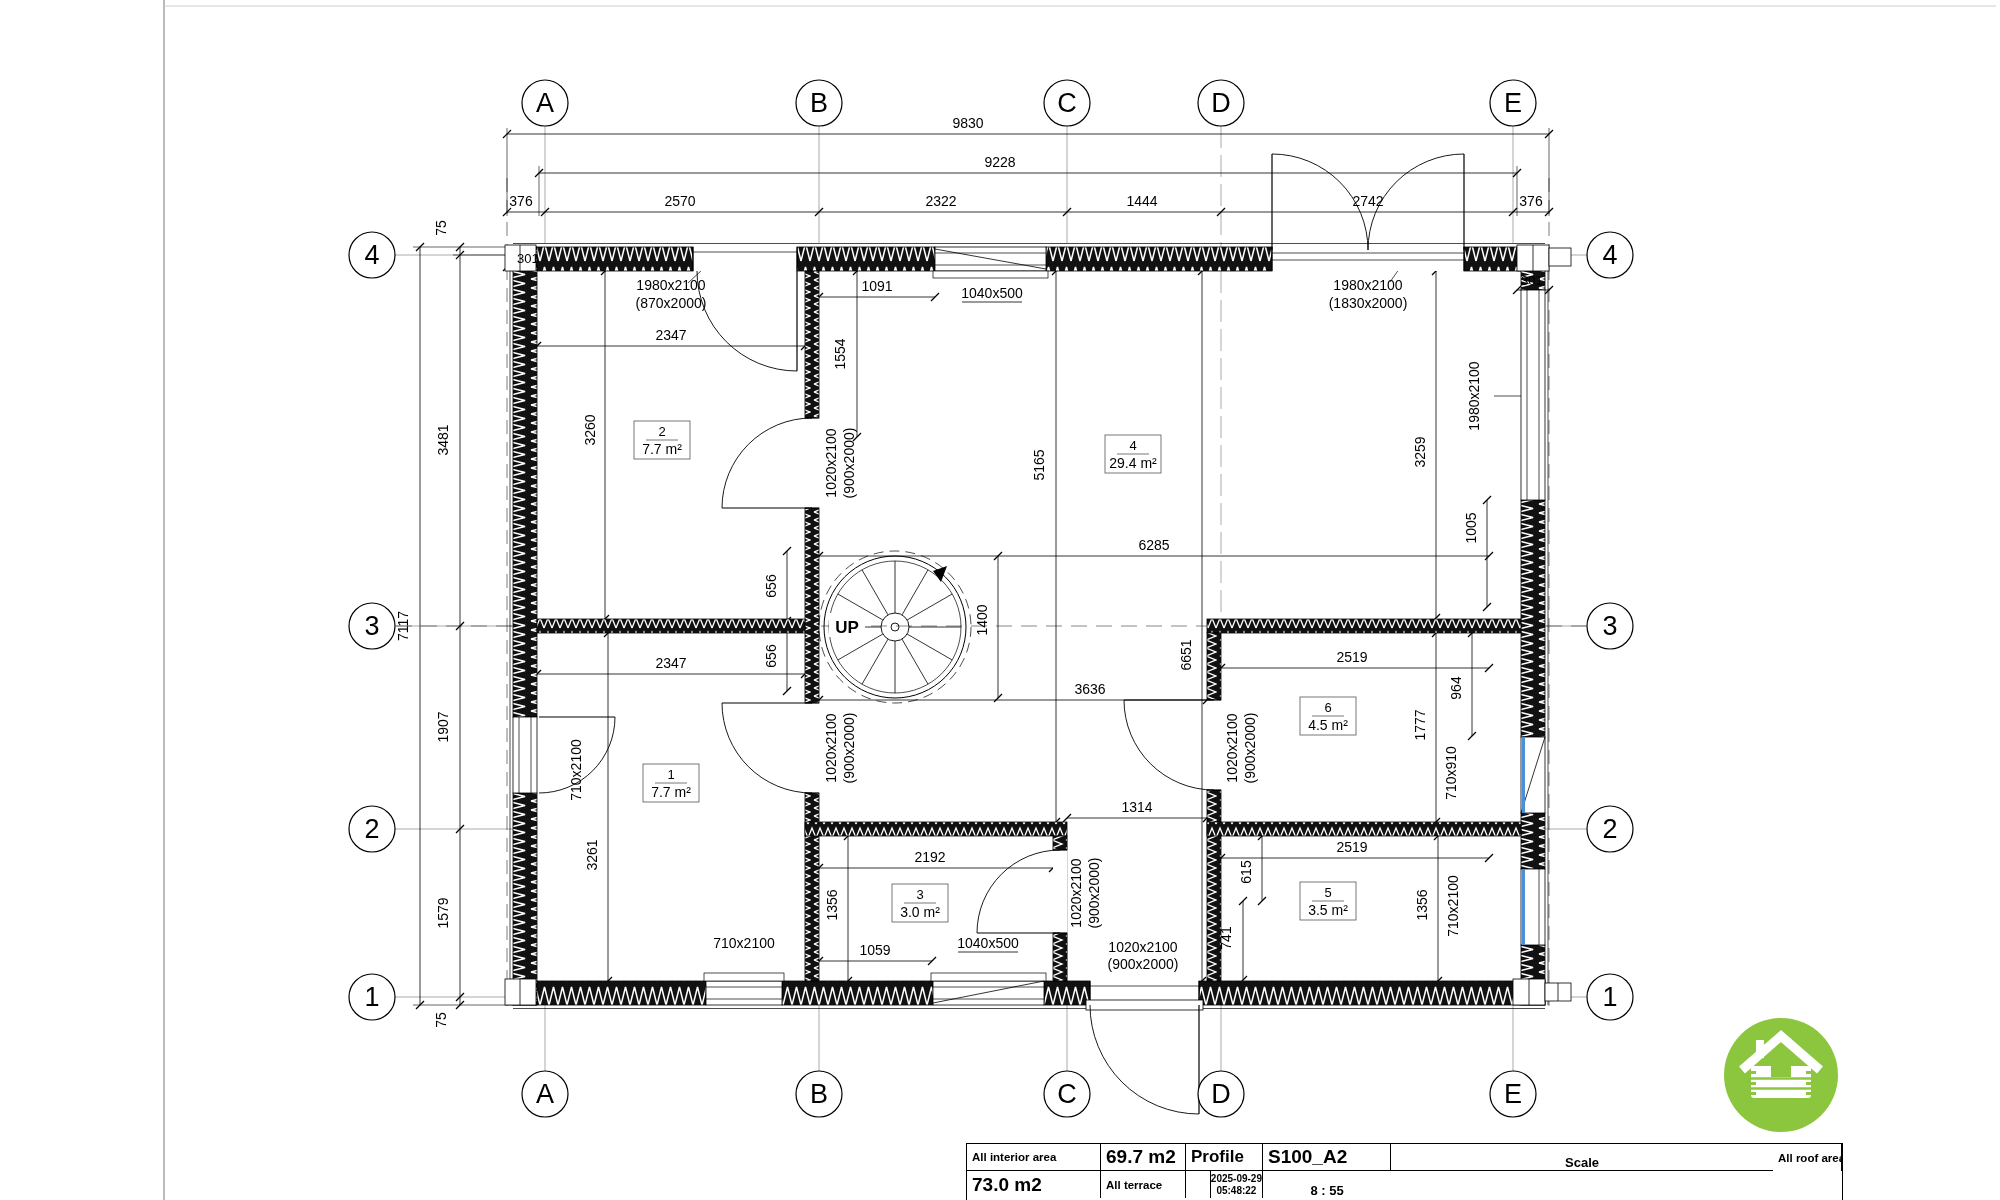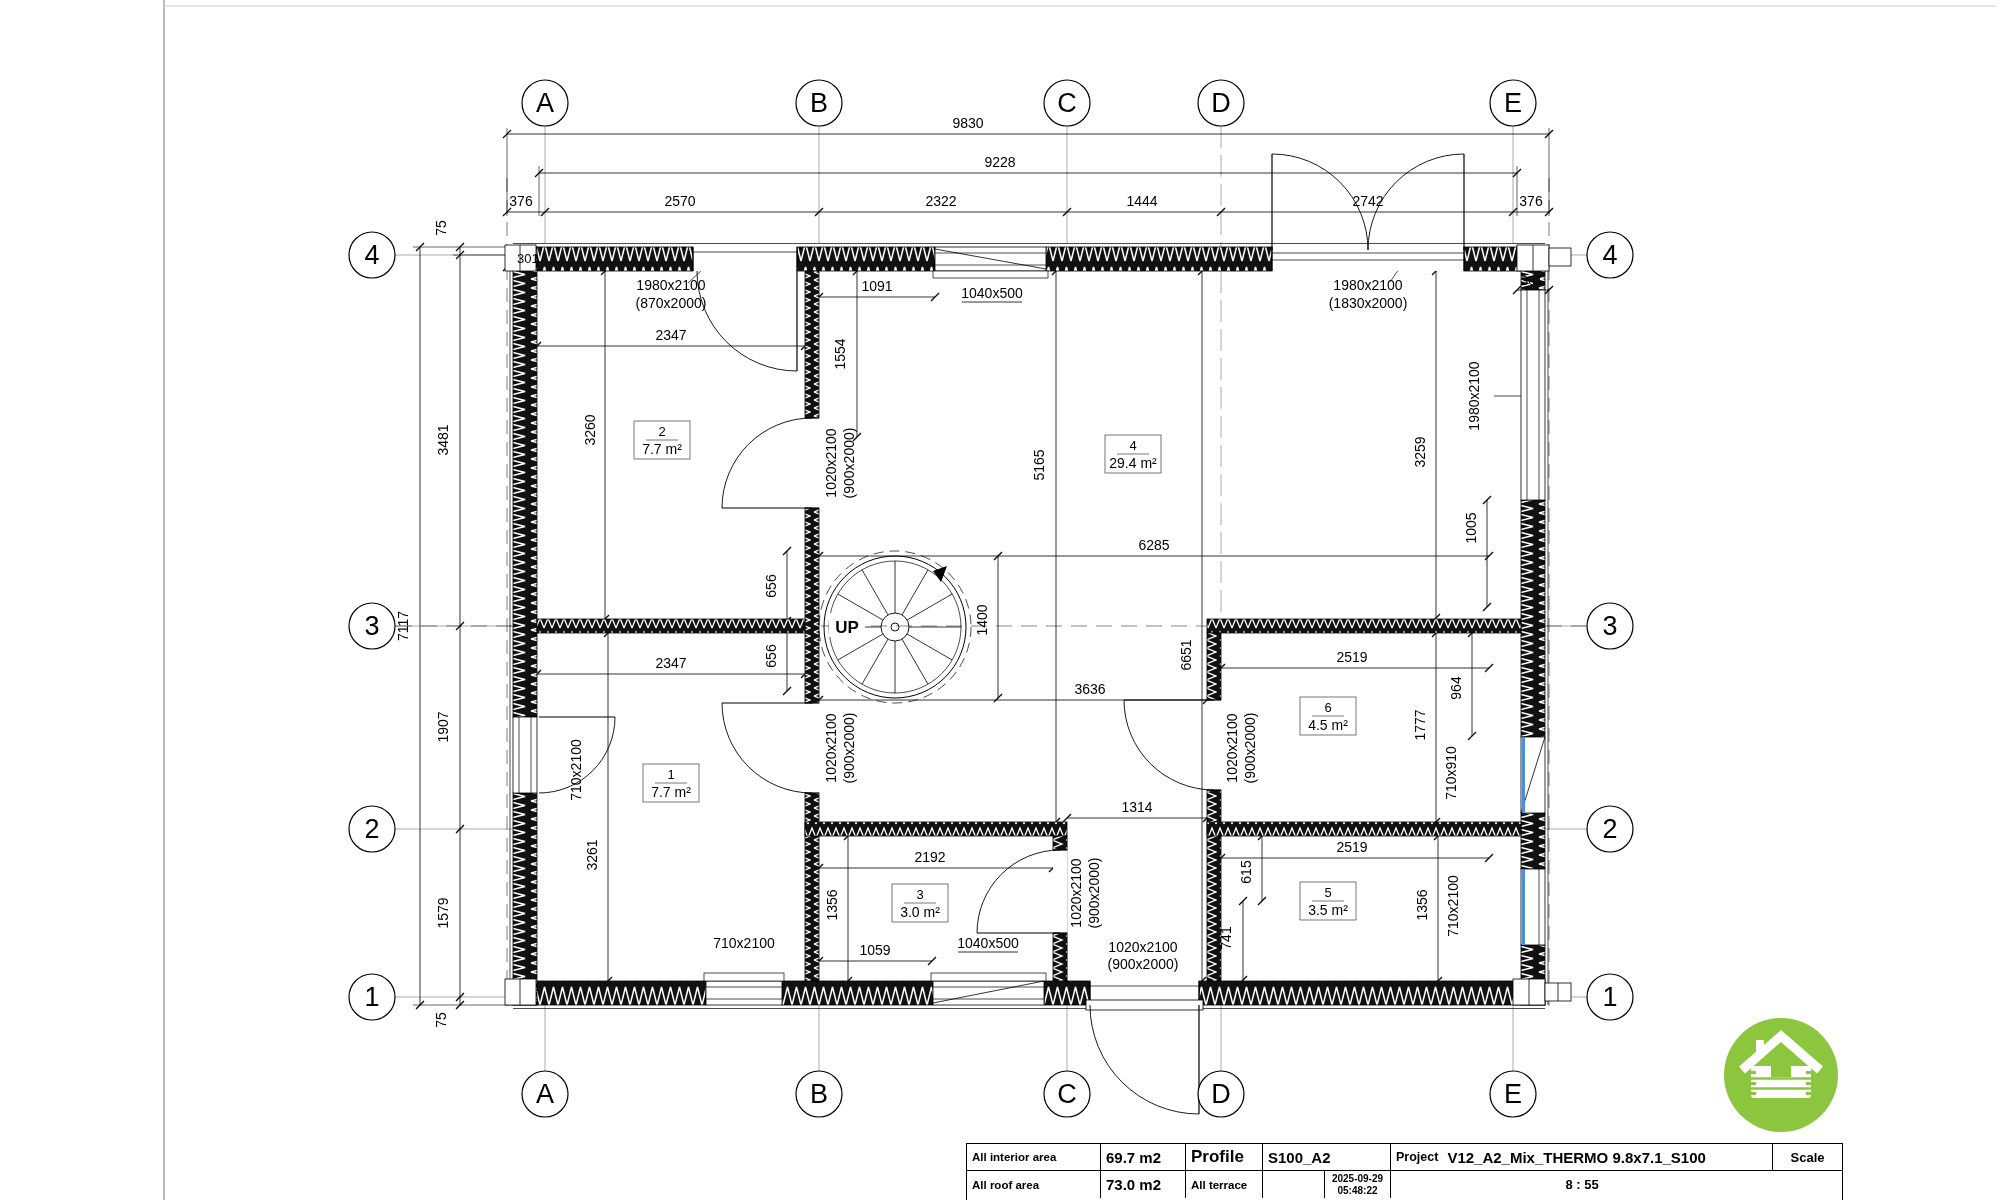--- a/index.html
+++ b/index.html
@@ -13,22 +13,22 @@
   .roomarea{font-size:14px;}
   
   .tb{position:absolute;left:966px;top:1143px;width:875px;height:56px;background:#fff;
       border:1px solid #000;border-bottom:4px solid #000;display:grid;
       grid-template-columns:134px 85px 77px 128px 382px 1fr;grid-template-rows:27px 27px;}
   .tb .c{border-right:1px solid #000;border-bottom:1px solid #000;display:flex;align-items:center;
       padding:0 5px;white-space:nowrap;overflow:hidden;box-sizing:border-box;font-weight:bold;}
   .tb .c.noB{border-bottom:none;}
   .tb .c.noR{border-right:none;}
   .tb .lab{font-size:11.5px;}
-  .tb .val{font-size:15px;}
-  .tb .ctr{justify-content:center;}
+  .tb .val{font-size:19px;}
+  .tb .ctr{justify-content:center;align-items:flex-end;}
   .tb .proj .lab{margin-right:9px;}
   .tb .split{padding:0;}
   .tb .emptycell{width:62px;height:100%;border-right:1px solid #000;box-sizing:border-box;}
   .tb .ts{flex:1;font-size:10px;line-height:1.2;text-align:center;display:flex;flex-direction:column;justify-content:center;}
 </style>
 </head>
 <body>
 
 <svg width="2000" height="1200" viewBox="0 0 2000 1200" style="position:absolute;left:0;top:0">
   <defs>
@@ -600,24 +600,20 @@
     </div>
   <div class="c">
       <span class="val">69.7 m2</span>
     </div>
   <div class="c">
       <span class="lab" style="font-size:17px">Profile</span>
     </div>
   <div class="c">
       <span class="val">S100_A2</span>
     </div>
-  <div class="c proj">
-      <span class="lab" style="font-size:12.5px">Project</span>
-      <span class="val">V12_A2_Mix_THERMO 9.8x7.1_S100</span>
-    </div>
   <div class="c ctr noR">
       <span style="font-size:13px">Scale</span>
     </div>
 
   <div class="c noB">
       <span class="lab">All roof area</span>
     </div>
   <div class="c noB">
       <span class="val">73.0 m2</span>
     </div>

